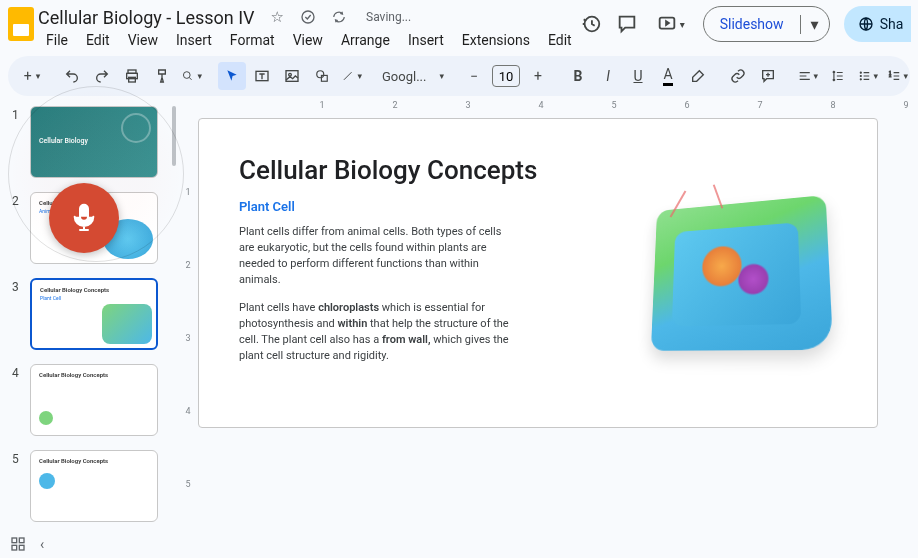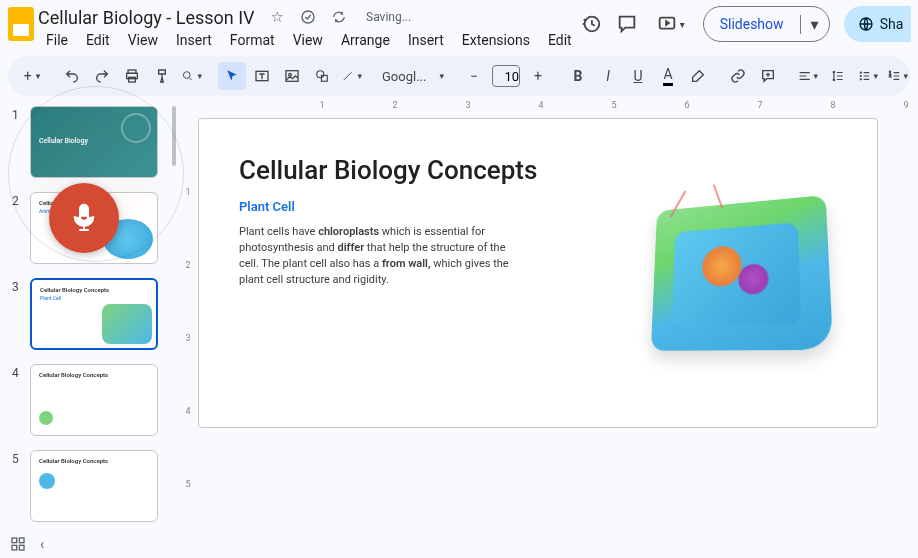--- a/index.html
+++ b/index.html
@@ -23,21 +23,21 @@
 .slideshow-main { padding:0 16px; font-size:14px; color:#1d4ed8; cursor:pointer; }
 .slideshow-drop { border-left:1px solid #747775; padding:0 10px; cursor:pointer; color:#444; }
 .share-btn { background:#c2e7ff; border-radius:20px 0 0 20px; height:36px; display:flex; align-items:center; padding:0 8px 0 14px; gap:6px; font-size:14px; color:#001d35; cursor:pointer; }
 
 
 .toolbar { display:flex; align-items:center; height:40px; margin:4px 8px 0 8px; background:#edf2fa; border-radius:24px; padding:0 10px; gap:2px; }
 .tb-btn { min-width:28px; height:28px; display:flex; align-items:center; justify-content:center; border-radius:4px; color:#444746; cursor:pointer; font-size:14px; }
 .tb-sep { width:1px; height:20px; background:#c7c7c7; margin:0 4px; }
 .tb-drop { display:flex; align-items:center; gap:2px; padding:0 4px; }
 .font-input { display:flex; align-items:center; gap:4px; }
-.fsize { width:28px; height:22px; border:1px solid #747775; border-radius:4px; text-align:right; font-size:13px; background:transparent; }
+.fsize { width:28px; height:22px; border:1px solid #747775; border-radius:4px; text-align:center; font-size:13px; background:transparent; }
 .tb-text-color { border-bottom:3px solid #000; padding-bottom:1px; }
 
 
 .main { display:flex; height:calc(100% - 96px); }
 
 
 .thumbs { width:178px; padding:10px 4px 0 12px; overflow:hidden; position:relative; }
 .thumb-row { display:flex; gap:8px; margin-bottom:14px; align-items:flex-start; }
 .thumb-num { font-size:12px; color:#444746; width:10px; padding-top:2px; }
 .thumb { width:128px; height:72px; background:#fff; border:1px solid #c7c7c7; border-radius:6px; position:relative; overflow:hidden; }
@@ -373,22 +373,23 @@
       <span class="tick">5</span>
       <span class="tick">6</span>
       <span class="tick">7</span>
       <span class="tick">8</span>
       <span class="tick">9</span>
     </div>
     <div class="canvas-area">
       <div class="slide">
         <div class="slide-title">Cellular Biology Concepts</div>
         <div class="slide-sub">Plant Cell</div>
+        <div class="slide-p">Plant cells differ from animal cells. Both types of cells are eukaryotic, but the cells found within plants are needed to perform different functions than within animals.</div>
         <div class="slide-p">
-          <span>Plant cells have </span><b>chloroplasts</b><span> which is essential for photosynthesis and </span><b>differ</b><span> that help the structure of the cell. The plant cell also has a </span><b>from wall,</b><span> which gives the plant cell structure and rigidity.</span>
+          <span>Plant cells have </span><b>chloroplasts</b><span> which is essential for photosynthesis and </span><b>within</b><span> that help the structure of the cell. The plant cell also has a </span><b>from wall,</b><span> which gives the plant cell structure and rigidity.</span>
         </div>
         <div class="cell-img">
           <div class="cell-body">
               <div class="cell-inner"></div>
             </div>
           <div class="cell-strand" style="left:40px;top:10px;height:30px;transform:rotate(30deg)"></div>
           <div class="cell-strand" style="left:80px;top:5px;height:25px;transform:rotate(-20deg)"></div>
         </div>
       </div>
     </div>

